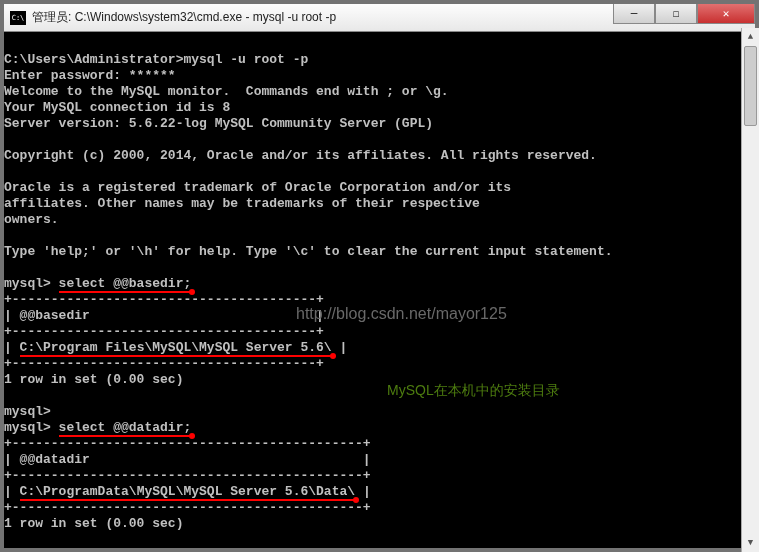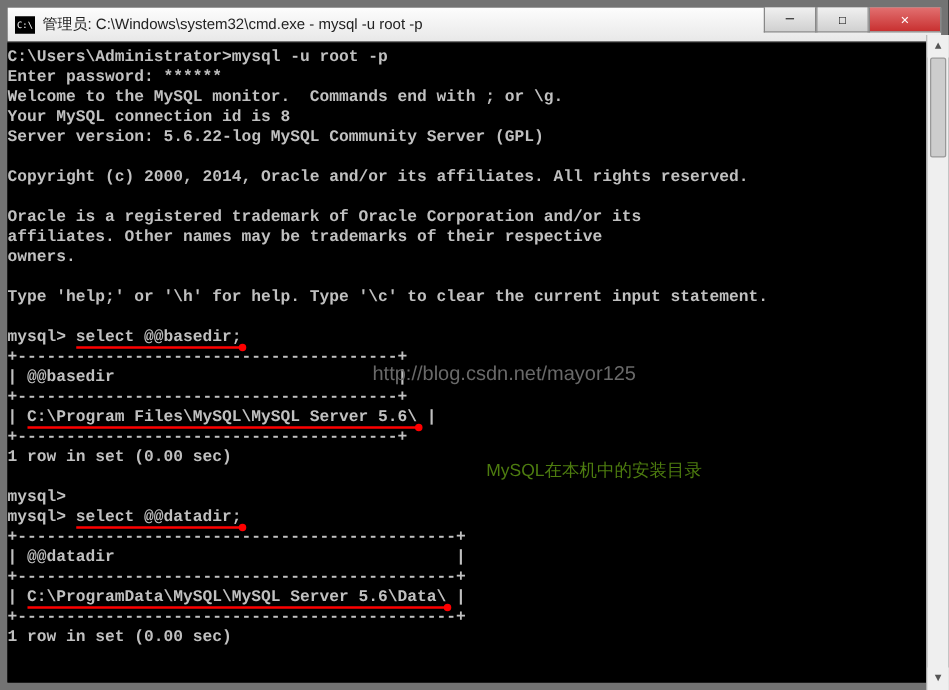--- a/index.html
+++ b/index.html
@@ -1,18 +1,18 @@
 <!DOCTYPE html>
 <html><head>
   <meta charset="utf-8">
   <style>
     * { margin: 0; padding: 0; box-sizing: border-box; }
     body { width: 759px; height: 552px; background: #000; font-family: "Consolas", "Courier New", monospace; overflow: hidden; }
     
-    .window { width: 100%; height: 100%; border: 6px solid #737373; display: flex; flex-direction: column; }
+    .window { width: 100%; height: 100%; border: 4px solid #737373; display: flex; flex-direction: column; gap: 16px; }
     
     .titlebar { height: 28px; background: linear-gradient(#fdfdfd, #e8e8e8); display: flex; align-items: center; padding-left: 6px; border-bottom: 1px solid #888; }
     .titlebar-icon { width: 16px; height: 14px; background: #000; margin-right: 6px; display: flex; align-items: center; justify-content: center; }
     .titlebar-icon::after { content: "C:\\"; color: #fff; font-size: 7px; font-family: monospace; }
     .titlebar-text { font-size: 12px; color: #222; font-family: "Microsoft YaHei", sans-serif; flex: 1; white-space: nowrap; overflow: hidden; }
     .win-controls { display: flex; height: 100%; }
     .win-btn { width: 42px; height: 20px; margin-top: 0; display: flex; align-items: center; justify-content: center; border: 1px solid #888; border-top: none; font-size: 11px; }
     .win-min { background: linear-gradient(#f0f0f0, #d0d0d0); }
     .win-max { background: linear-gradient(#f0f0f0, #d0d0d0); }
     .win-close { background: linear-gradient(#e27070, #c83030); width: 58px; color: #fff; }

